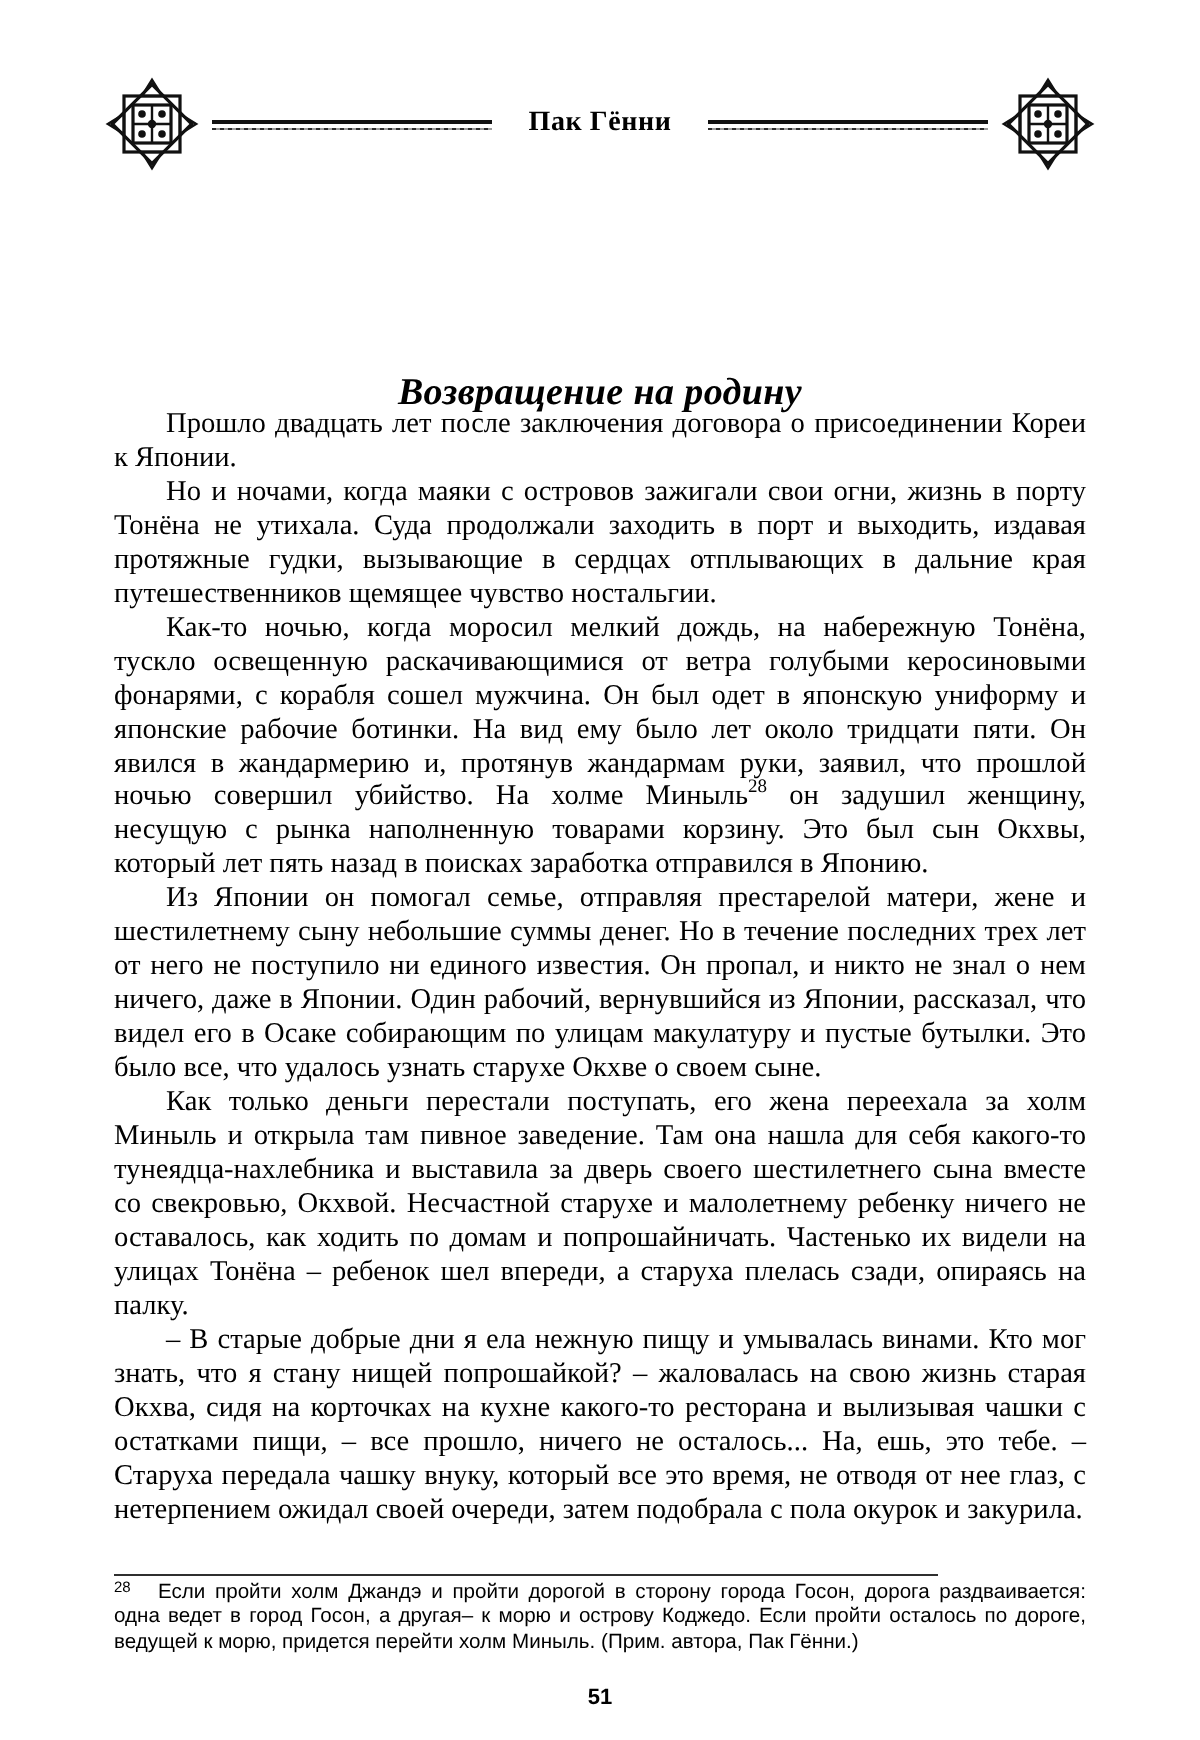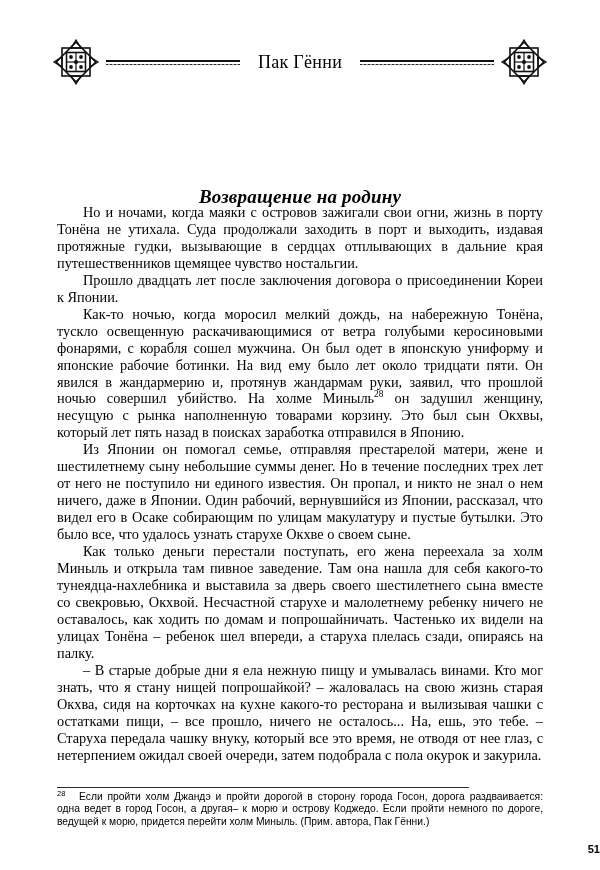--- a/index.html
+++ b/index.html
@@ -62,22 +62,22 @@
       to right,
       #2b2b2b 0px, #2b2b2b 2px,
       #9a9a9a 2px, #9a9a9a 4px
     );
   }
 
   .head-title {
     flex: 0 0 auto;
     padding: 0 16px;
     font-family: "Liberation Serif", "DejaVu Serif", serif;
-    font-weight: normal;
-    font-size: 18px;
+    font-weight: bold;
+    font-size: 14px;
     letter-spacing: 0.3px;
     white-space: nowrap;
     line-height: 1;
   }
 
   
   .chapter-title {
     position: absolute;
     left: 60px;
     top: 173px;
@@ -144,21 +144,21 @@
   }
   .footnote .attrib {
   }
 
   
   .folio {
     position: absolute;
     left: 0;
     top: 843px;
     width: 600px;
-    text-align: right;
+    text-align: center;
     font-family: "Liberation Sans", "DejaVu Sans", sans-serif;
     font-weight: bold;
     font-size: 11px;
   }
 </style>
 </head>
 <body>
 
 <div class="page">
 
@@ -228,30 +228,30 @@
           <path d="M50 28 L42 33 L42 23 Z"></path>
         </g>
       </svg>
     </div>
 
   </div>
 
   <h1 class="chapter-title">Возвращение на родину</h1>
 
   <div class="body-text">
+    <p>Прошло двадцать лет после заключения договора о присоединении Кореи к Японии.</p>
     <p>Но и ночами, когда маяки с островов зажигали свои огни, жизнь в порту Тонёна не утихала. Суда продолжали заходить в порт и выходить, издавая протяжные гудки, вызывающие в сердцах отплывающих в дальние края путешественников щемящее чувство ностальгии.</p>
-    <p>Прошло двадцать лет после заключения договора о присоединении Кореи к Японии.</p>
     <p><span>Как-то ночью, когда моросил мелкий дождь, на набережную Тонёна, тускло освещенную раскачивающимися от ветра голубыми керосиновыми фонарями, с корабля сошел мужчина. Он был одет в японскую униформу и японские рабочие ботинки. На вид ему было лет около тридцати пяти. Он явился в жандармерию и, протянув жандармам руки, заявил, что прошлой ночью совершил убийство. На холме Миныль</span><span class="fn-ref">28</span><span> он задушил женщину, несущую с рынка наполненную товарами корзину. Это был сын Окхвы, который лет пять назад в поисках заработка отправился в Японию.</span></p>
     <p>Из Японии он помогал семье, отправляя престарелой матери, жене и шестилетнему сыну небольшие суммы денег. Но в течение последних трех лет от него не поступило ни единого известия. Он пропал, и никто не знал о нем ничего, даже в Японии. Один рабочий, вернувшийся из Японии, рассказал, что видел его в Осаке собирающим по улицам макулатуру и пустые бутылки. Это было все, что удалось узнать старухе Окхве о своем сыне.</p>
     <p>Как только деньги перестали поступать, его жена переехала за холм Миныль и открыла там пивное заведение. Там она нашла для себя какого-то тунеядца-нахлебника и выставила за дверь своего шестилетнего сына вместе со свекровью, Окхвой. Несчастной старухе и малолетнему ребенку ничего не оставалось, как ходить по домам и попрошайничать. Частенько их видели на улицах Тонёна – ребенок шел впереди, а старуха плелась сзади, опираясь на палку.</p>
     <p>– В старые добрые дни я ела нежную пищу и умывалась винами. Кто мог знать, что я стану нищей попрошайкой? – жаловалась на свою жизнь старая Окхва, сидя на корточках на кухне какого-то ресторана и вылизывая чашки с остатками пищи, – все прошло, ничего не осталось... На, ешь, это тебе. – Старуха передала чашку внуку, который все это время, не отводя от нее глаз, с нетерпением ожидал своей очереди, затем подобрала с пола окурок и закурила.</p>
   </div>
 
   <div class="footnote-rule"></div>
 
   <div class="footnote">
     <span class="marker">28</span>
-    <p><span>Если пройти холм Джандэ и пройти дорогой в сторону города Госон, дорога раздваивается: одна ведет в город Госон, а другая– к морю и острову Коджедо. Если пройти немного по дороге, ведущей к морю, придется перейти холм Миныль. </span><span class="attrib">(Прим. автора, Пак Гённи.)</span></p>
+    <p><span>Если пройти холм Джандэ и пройти дорогой в сторону города Госон, дорога раздваивается: одна ведет в город Госон, а другая– к морю и острову Коджедо. Если пройти осталось по дороге, ведущей к морю, придется перейти холм Миныль. </span><span class="attrib">(Прим. автора, Пак Гённи.)</span></p>
   </div>
 
   <div class="folio">51</div>
 
 </div>
 
 </body></html>

